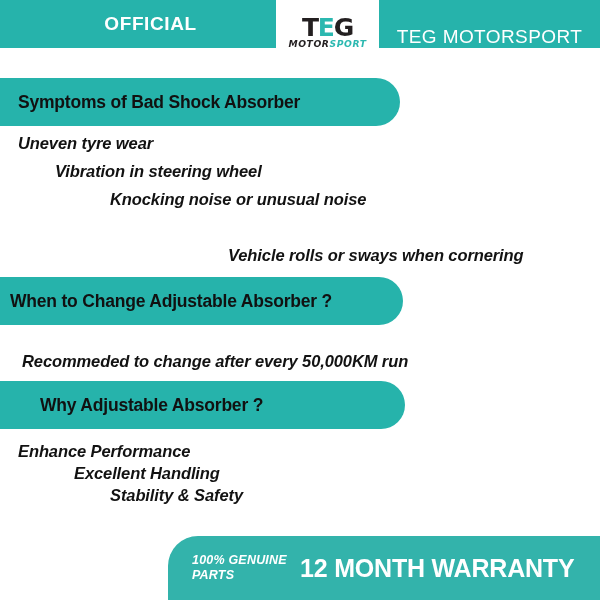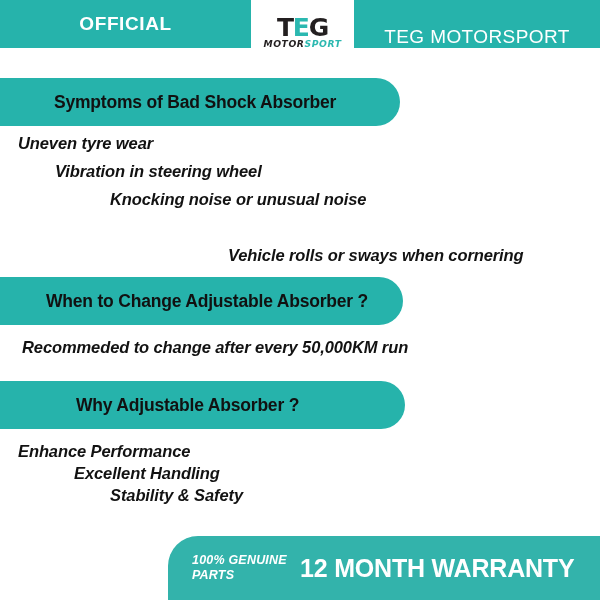--- a/index.html
+++ b/index.html
@@ -19,21 +19,21 @@
 
   
   .header-bar {
     position:absolute; left:0; top:0;
     width:600px; height:48px;
     background:#26b3ab;
     display:flex; align-items:center;
   }
   .header-left {
     width:251px; height:48px;
-    display:flex; align-items:center; justify-content:center;
+    display:flex; align-items:center; justify-content:center;margin-left:25px;
   }
   .header-left-text {
     color:#ffffff;
     font-size:19px;
     font-weight:700;
     letter-spacing:0.6px;
   }
   .logo-box {
     width:103px; height:48px;
     background:#ffffff;
@@ -74,21 +74,21 @@
     letter-spacing:0.4px;
   }
 
   
   .pill {
     position:absolute;
     left:0;
     height:48px;
     background:#26b3ab;
     border-radius:0 26px 26px 0;
-    display:flex; align-items:center;padding-left:36px;
+    display:flex; align-items:center;
   }
   .pill-text {
     color:#111111;
     font-size:17.5px;
     font-weight:700;
     letter-spacing:-0.2px;
     white-space:nowrap;
   }
 
   #pill-1 { top:78px;  width:400px; }
@@ -110,21 +110,21 @@
     white-space:nowrap;
     letter-spacing:-0.1px;
   }
 
   .sym-0 { left:18px;  top:134px; }
   .sym-1 { left:55px;  top:162px; }
   .sym-2 { left:110px; top:190px; }
   .sym-3 { left:148px; top:218px; }
   .sym-4 { left:228px; top:246px; }
 
-  .note-0 { left:22px; top:338px;font-style:italic; }
+  .note-0 { left:22px; top:352px;font-style:italic; }
 
   .why-0 { left:18px;  top:442px; }
   .why-1 { left:74px;  top:464px; }
   .why-2 { left:110px; top:486px; }
 
   
   .warranty {
     position:absolute;
     left:168px; top:536px;
     width:432px; height:64px;

